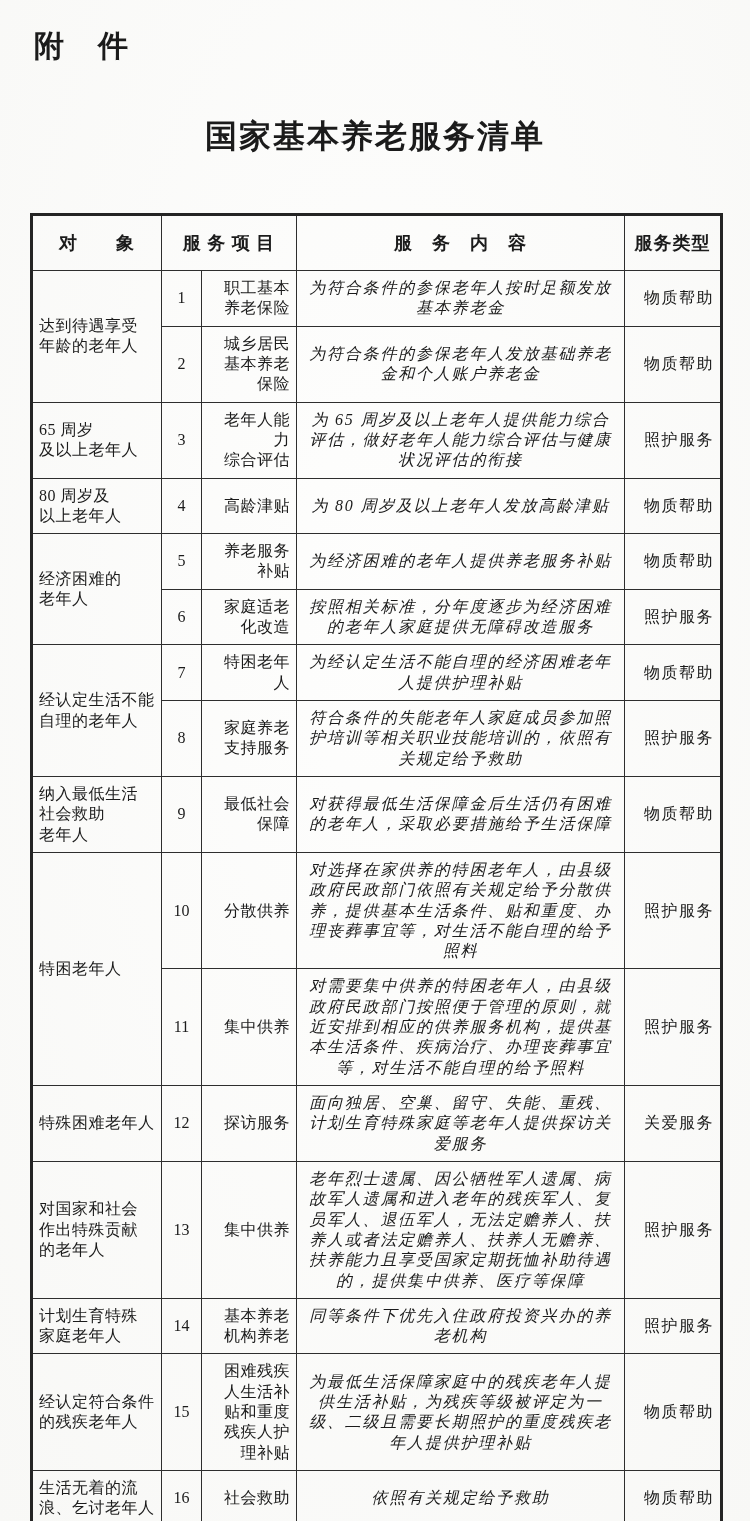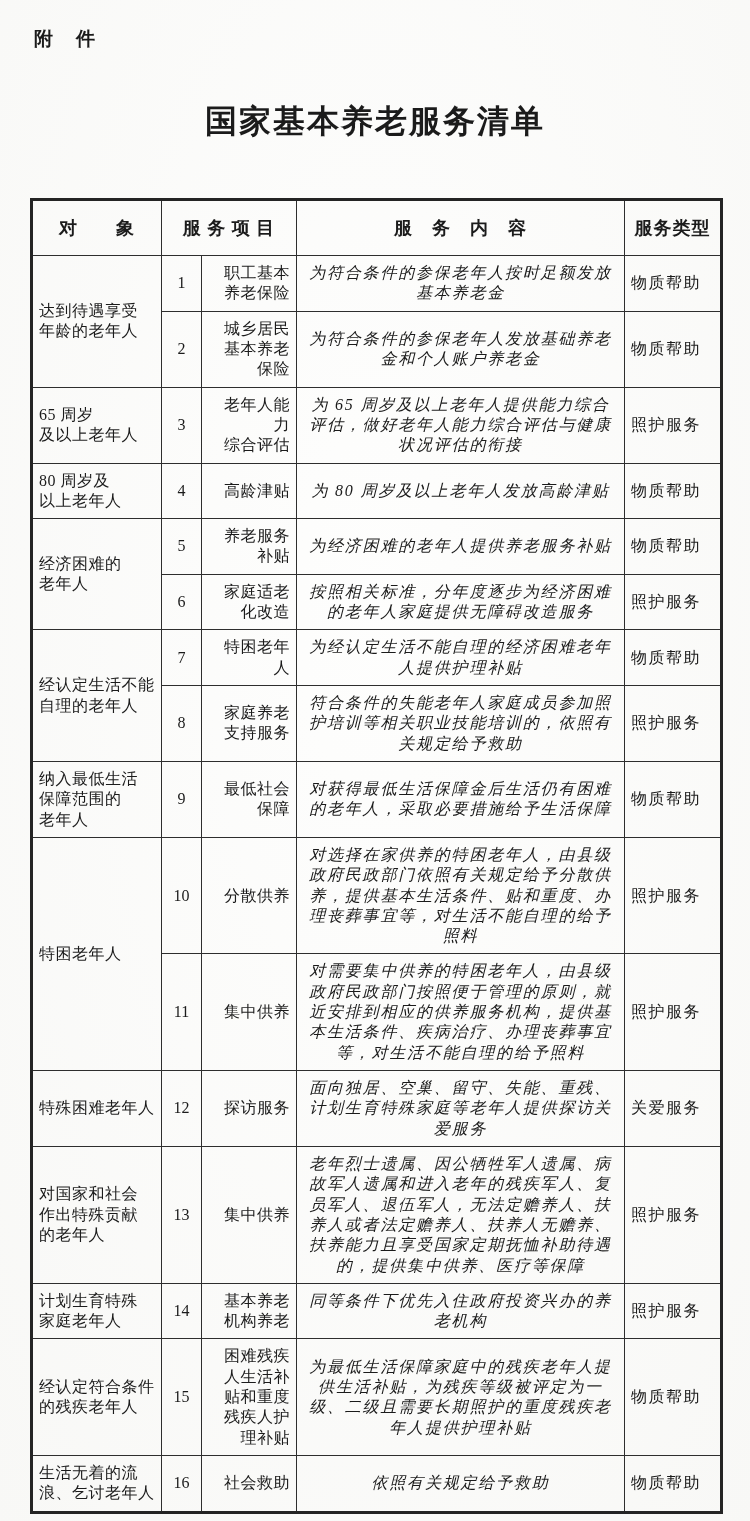--- a/index.html
+++ b/index.html
@@ -14,21 +14,21 @@
   }
   .page {
     width: 750px;
     height: 1521px;
     padding: 24px 30px 30px 30px;
     background:
       radial-gradient(ellipse at 50% 40%, rgba(255,255,255,0.6), rgba(0,0,0,0.015)),
       #fcfcfa;
   }
   .attachment {
-    font-size: 19px;
+    font-size: 30px;
     font-weight: bold;
     letter-spacing: 2px;
     margin: 2px 0 0 4px;
   }
   .title {
     margin: 48px 0 54px 0;
     text-align: center;
     font-size: 32px;
     font-weight: bold;
     letter-spacing: 2px;
@@ -65,21 +65,21 @@
     white-space: pre-line;
     letter-spacing: 0.5px;
   }
   .c-content {
     text-align: center;
     letter-spacing: 1.8px;
     padding: 9px 8px;
     font-style: italic;
   }
   .c-type {
-    text-align: left;
+    text-align: right;
     letter-spacing: 1.5px;
     white-space: nowrap;
   }
 </style>
 </head>
 <body>
 
 <div class="page">
   <div class="attachment">附　件</div>
 
@@ -162,21 +162,21 @@
         </tr>
         <tr>
           <td class="c-no">8</td>
           <td class="c-item">家庭养老
 支持服务</td>
           <td class="c-content">符合条件的失能老年人家庭成员参加照护培训等相关职业技能培训的，依照有关规定给予救助</td>
           <td class="c-type">照护服务</td>
         </tr>
         <tr>
           <td class="c-obj" rowspan="1">纳入最低生活
-保障范围的
+社会救助
 老年人</td>
           <td class="c-no">9</td>
           <td class="c-item">最低社会
 保障</td>
           <td class="c-content">对获得最低生活保障金后生活仍有困难的老年人，采取必要措施给予生活保障</td>
           <td class="c-type">物质帮助</td>
         </tr>
         <tr>
           <td class="c-obj" rowspan="2">特困老年人</td>
           <td class="c-no">10</td>

